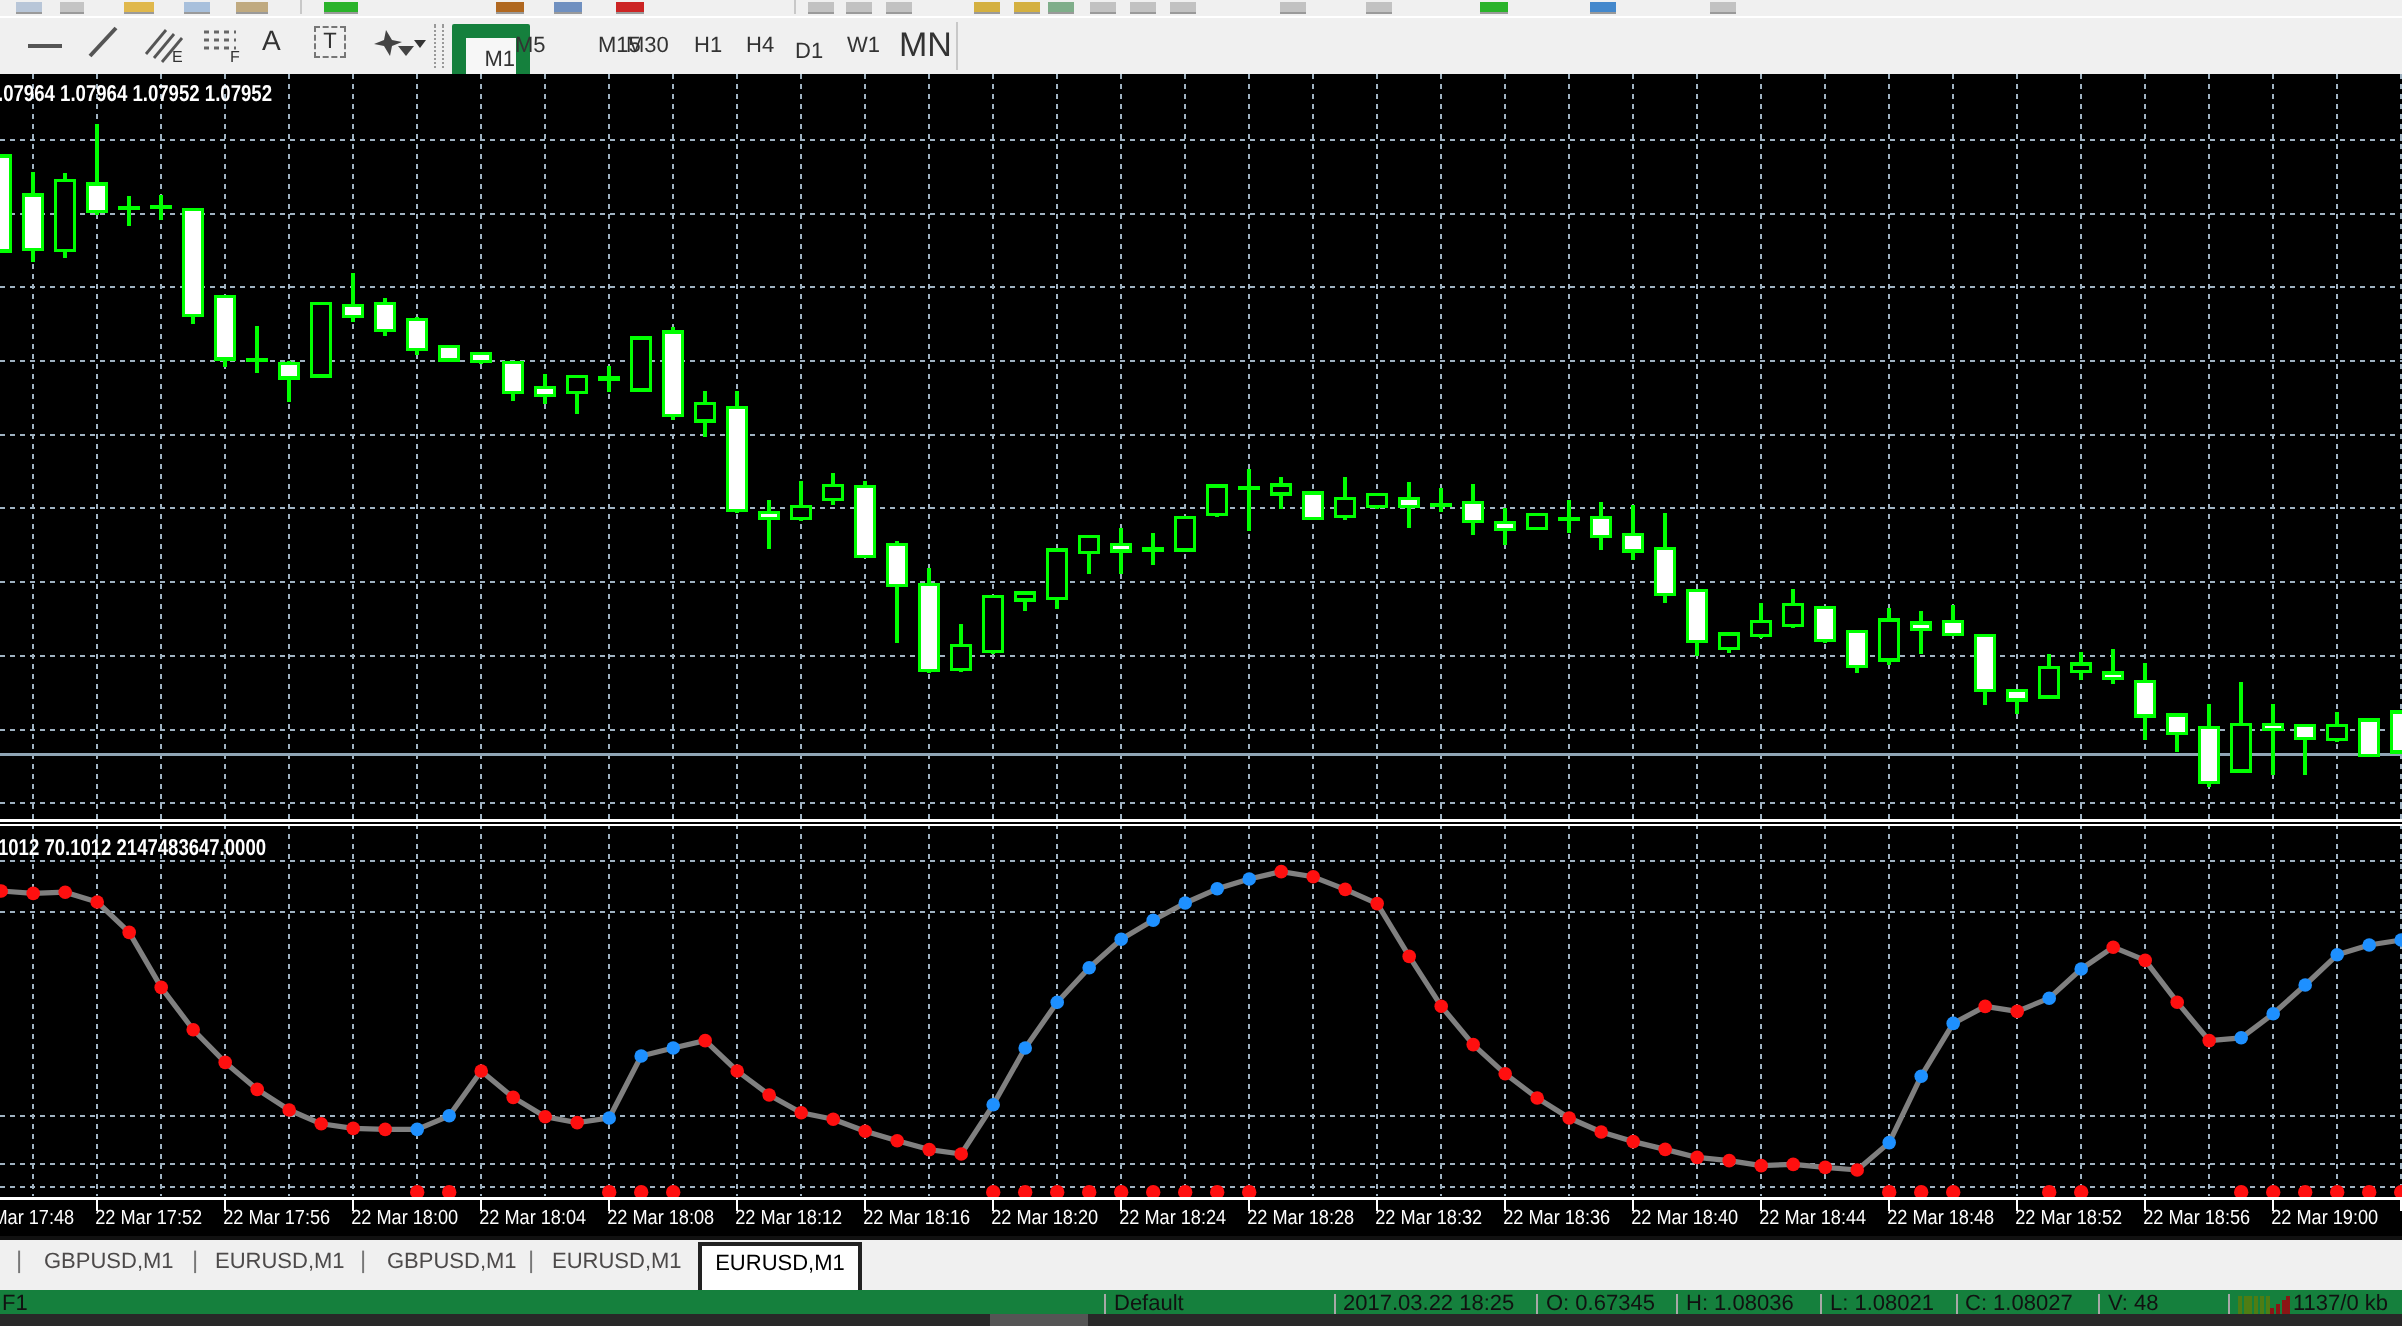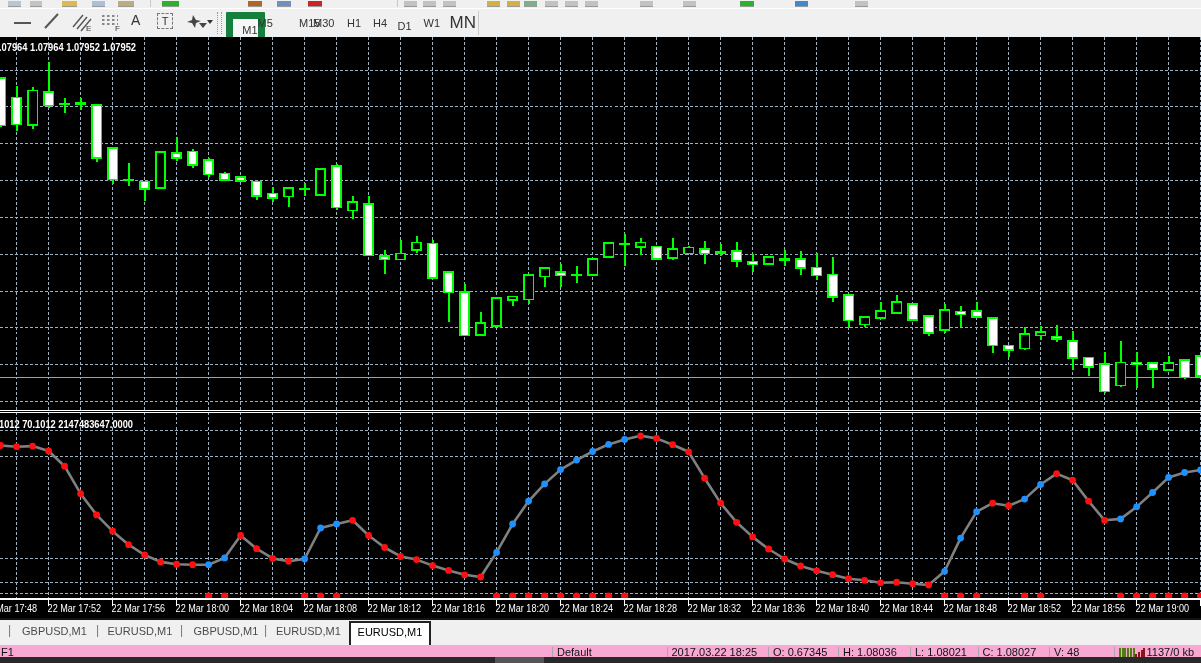--- a/index.html
+++ b/index.html
@@ -288,21 +288,21 @@
  <div style="position:absolute;left:22px;top:4.5px;color:#4d4a4a;font-size:11px">GBPUSD,M1</div>
  <div style="position:absolute;left:96px;top:3px;color:#777;font-size:12px">|</div>
  <div style="position:absolute;left:107.5px;top:4.5px;color:#4d4a4a;font-size:11px">EURUSD,M1</div>
  <div style="position:absolute;left:180px;top:3px;color:#777;font-size:12px">|</div>
  <div style="position:absolute;left:193.5px;top:4.5px;color:#4d4a4a;font-size:11px">GBPUSD,M1</div>
  <div style="position:absolute;left:264px;top:3px;color:#777;font-size:12px">|</div>
  <div style="position:absolute;left:276px;top:4.5px;color:#4d4a4a;font-size:11px">EURUSD,M1</div>
  <div style="position:absolute;left:349px;top:1px;width:82px;height:24px;background:#fff;border:2px solid #222;border-bottom:none;box-sizing:border-box;text-align:center;font-size:11px;color:#000;padding-top:3px">EURUSD,M1</div>
 </div>
 
-<div style="position:absolute;left:0;top:645px;width:1201px;height:18px;background:#f9a8d4;overflow:hidden">
+<div style="position:absolute;left:0;top:645px;width:1201px;height:18px;background:#15803d;overflow:hidden">
  <div style="position:absolute;left:551.6px;top:2px;width:1px;height:12px;background:#a8a8a8"></div>
     <div style="position:absolute;left:666.5px;top:2px;width:1px;height:12px;background:#a8a8a8"></div>
     <div style="position:absolute;left:768.1px;top:2px;width:1px;height:12px;background:#a8a8a8"></div>
     <div style="position:absolute;left:838.1px;top:2px;width:1px;height:12px;background:#a8a8a8"></div>
     <div style="position:absolute;left:910px;top:2px;width:1px;height:12px;background:#a8a8a8"></div>
     <div style="position:absolute;left:977.7px;top:2px;width:1px;height:12px;background:#a8a8a8"></div>
     <div style="position:absolute;left:1049.1px;top:2px;width:1px;height:12px;background:#a8a8a8"></div>
     <div style="position:absolute;left:1114.3px;top:2px;width:1px;height:12px;background:#a8a8a8"></div>
     <div style="position:absolute;left:1px;top:1px;font-size:11px;color:#111">F1</div>
     <div style="position:absolute;left:557px;top:1px;font-size:11px;color:#111">Default</div>

